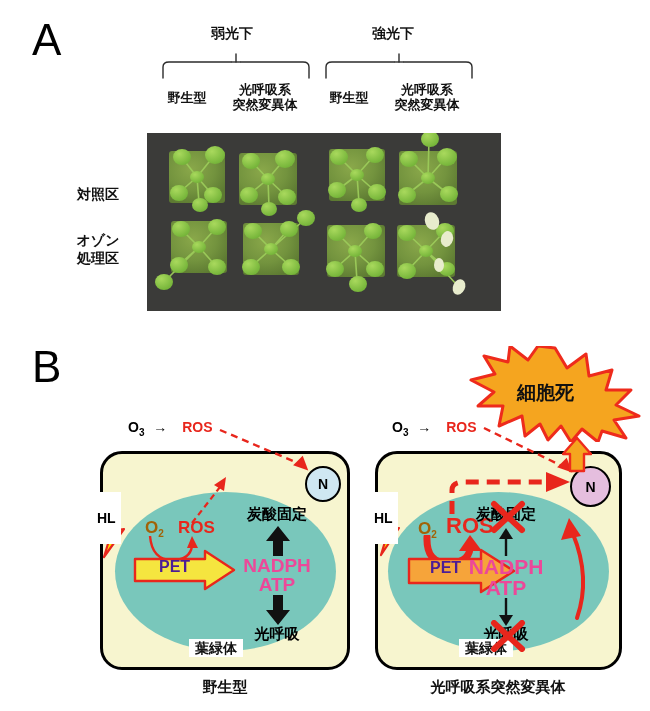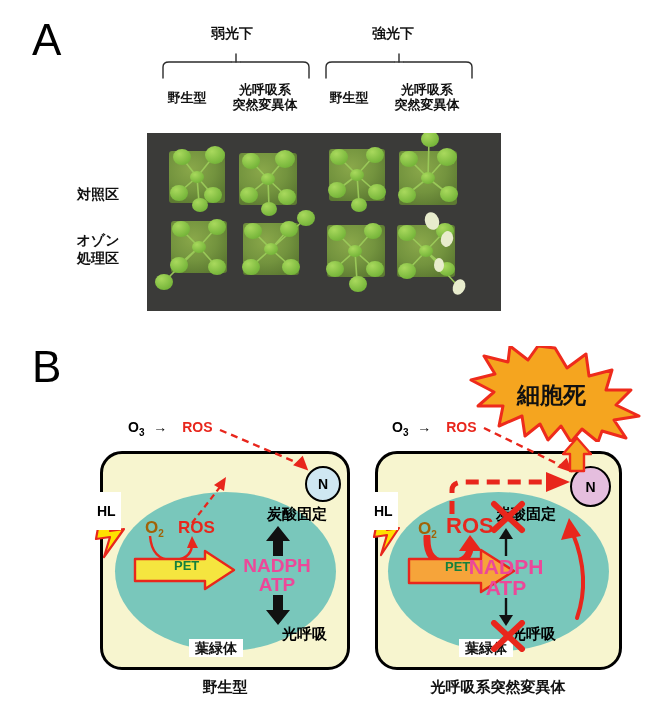--- a/index.html
+++ b/index.html
@@ -34,29 +34,29 @@
   .nuc-wt{background:#cfe7f2;}
   .nuc-mu{background:#e5bede;}
   .lbl-b{font-size:15px;font-weight:700;color:#000;text-align:center;white-space:nowrap;
          font-family:"DejaVu Sans",sans-serif;}
   .o3row{font-size:14px;font-weight:700;color:#000;white-space:nowrap;
          font-family:"Liberation Sans",sans-serif;}
   .o3row .ros{color:#e8261c;margin-left:6px;}
   .sub{font-size:10px;vertical-align:sub;}
   .nadph{font-size:19px;font-weight:700;color:#ec4899;text-align:center;line-height:1.02;
          font-family:"Liberation Sans",sans-serif;white-space:nowrap;}
-  .pet-txt{font-size:13px;font-weight:700;color:#15803d;font-family:"Liberation Sans",sans-serif;margin-left:15px;}
-  .jp{font-family:"DejaVu Sans",sans-serif;font-weight:700;text-align:right;}
+  .pet-txt{font-size:16px;font-weight:700;color:#4c1d95;font-family:"Liberation Sans",sans-serif;}
+  .jp{font-family:"DejaVu Sans",sans-serif;font-weight:700;}
   .bottom-cap{font-size:15px;font-weight:700;color:#111;text-align:center;white-space:nowrap;
               font-family:"DejaVu Sans",sans-serif;}
-  .burst-txt{font-size:23px;font-weight:700;color:#111;white-space:nowrap;
+  .burst-txt{font-size:19px;font-weight:700;color:#111;white-space:nowrap;
              font-family:"DejaVu Sans",sans-serif;}
   .chl-tag{font-size:14px;font-weight:700;color:#111;background:#fff;padding:1px 6px;
            white-space:nowrap;font-family:"DejaVu Sans",sans-serif;}
-  .hl-tag{font-size:14px;font-weight:700;color:#000;background:#fff;padding:11px 5px;
+  .hl-tag{font-size:14px;font-weight:700;color:#000;background:#fff;padding:18px 5px;
           font-family:"Liberation Sans",sans-serif;}
   .ros-big{font-size:22px;font-weight:700;color:#e8261c;font-family:"Liberation Sans",sans-serif;}
   .ros-sm{font-size:17px;font-weight:700;color:#e8261c;font-family:"Liberation Sans",sans-serif;}
   .o2{font-size:17px;font-weight:700;color:#a16207;font-family:"Liberation Sans",sans-serif;}
 </style>
 </head>
 <body>
 
 <div class="abs panel-letter nosel" style="left:32px;top:18px;">A</div>
 

